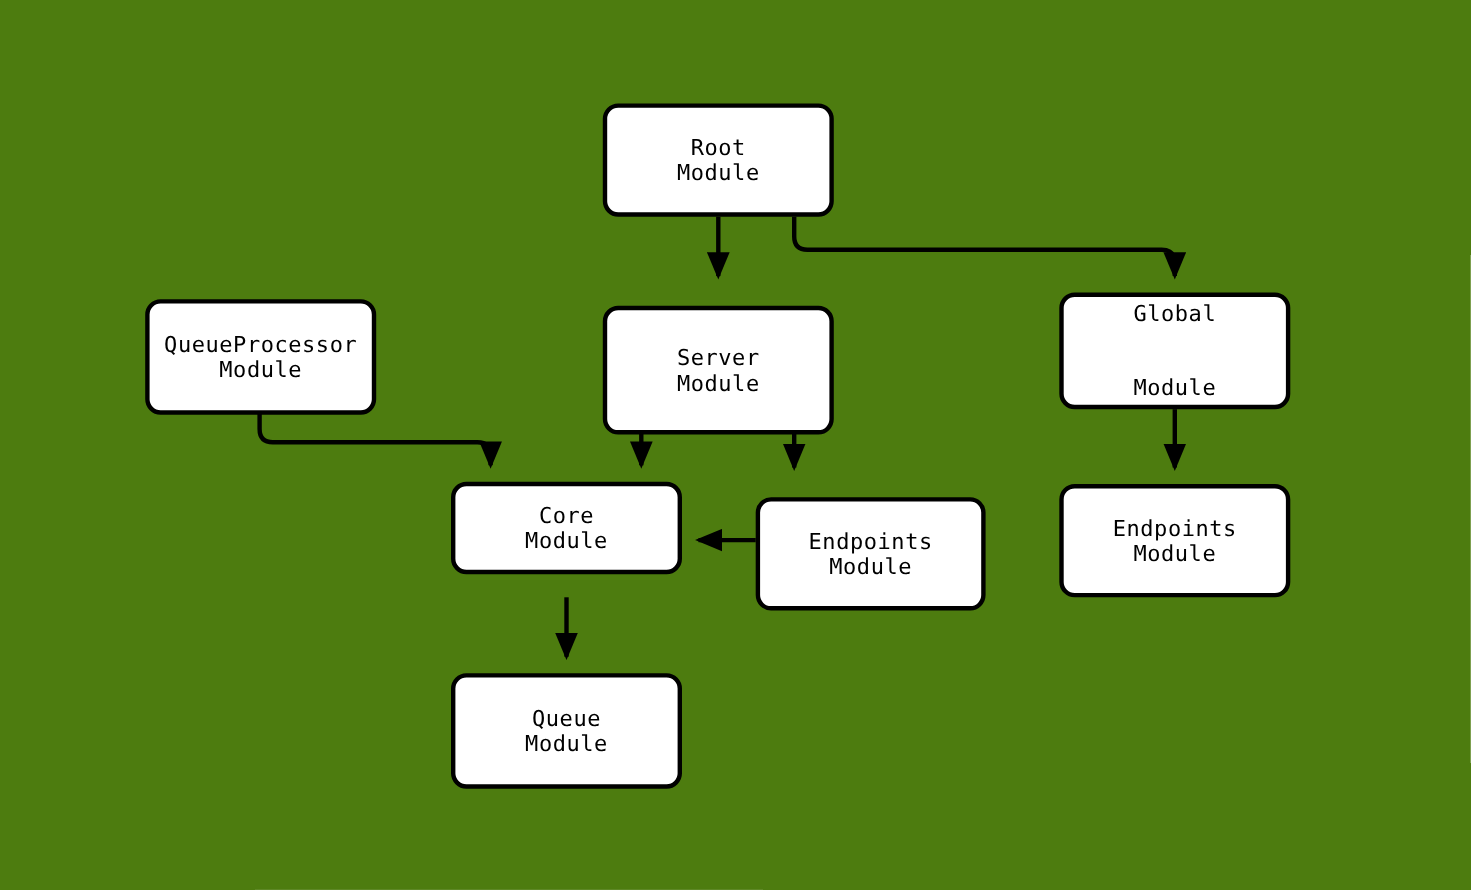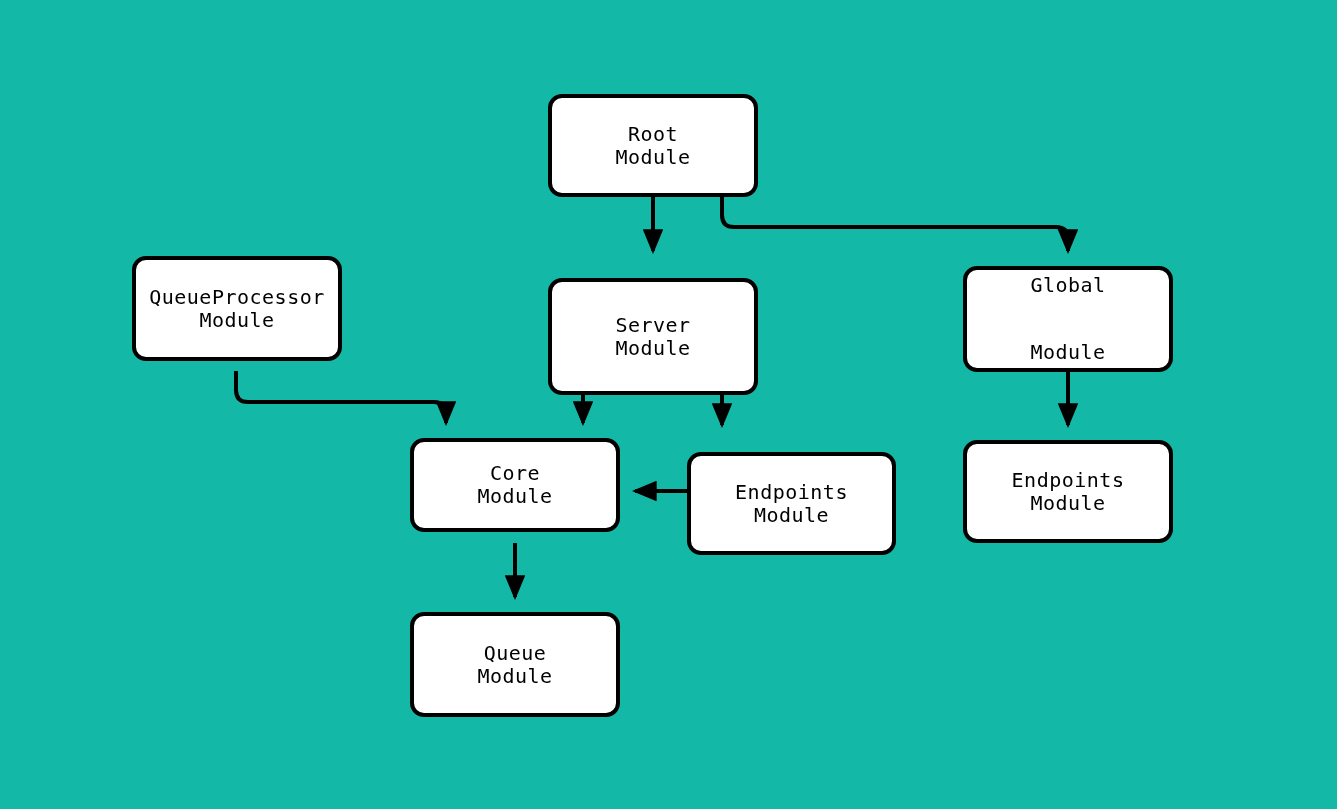--- a/index.html
+++ b/index.html
@@ -47,21 +47,21 @@
     z-index: 2;
   }
   .node .line {
     display: block;
     white-space: pre;
   }
 </style>
 </head>
 <body style="background: rgb(255, 255, 255);">
 
-<div id="diagram-canvas" style="background: #14b8a6;">
+<div id="diagram-canvas" style="background: #4d7c0f;">
 
   <svg id="edge-layer" viewBox="0 0 1337 809" width="1337" height="809" xmlns="http://www.w3.org/2000/svg">
     <defs>
       <marker id="arrowhead" viewBox="0 0 12 10" refX="10.5" refY="5" markerWidth="6.2" markerHeight="5.2" orient="auto-start-reverse" markerUnits="strokeWidth">
         <path d="M 0 0 L 12 5 L 0 10 z" fill="#000000"></path>
       </marker>
     </defs>
 
     <g>
       <path d="M 653 197 L 653 251" fill="none" stroke="#000000" stroke-width="4" marker-end="url(#arrowhead)"></path>
@@ -94,36 +94,36 @@
     <g>
       <path d="M 515 543 L 515 597" fill="none" stroke="#000000" stroke-width="4" marker-end="url(#arrowhead)"></path>
     </g>
   </svg>
 
   <div class="node" id="node-root" style="left: 548px; top: 94px; width: 210px; height: 103px; background: rgb(255, 255, 255); border-color: rgb(0, 0, 0);">
     <span class="line">Root</span>
     <span class="line">Module</span>
   </div>
 
-  <div class="node" id="node-queueprocessor" style="left: 132px; top: 256px; width: 210px; height: 105px; background: rgb(255, 255, 255); border-color: rgb(0, 0, 0);">
+  <div class="node" id="node-queueprocessor" style="left: 132px; top: 272px; width: 210px; height: 105px; background: rgb(255, 255, 255); border-color: rgb(0, 0, 0);">
     <span class="line">QueueProcessor</span>
     <span class="line">Module</span>
   </div>
 
   <div class="node" id="node-server" style="left: 548px; top: 278px; width: 210px; height: 117px; background: rgb(255, 255, 255); border-color: rgb(0, 0, 0); text-align: right;">
     <span class="line">Server</span>
     <span class="line">Module</span>
   </div>
 
   <div class="node" id="node-global" style="left: 963px; top: 266px; width: 210px; height: 106px; background: rgb(255, 255, 255); border-color: rgb(0, 0, 0); gap: 44px;">
     <span class="line">Global</span>
     <span class="line">Module</span>
   </div>
 
-  <div class="node" id="node-core" style="left: 410px; top: 438px; width: 210px; height: 94px; background: rgb(255, 255, 255); border-color: rgb(0, 0, 0);">
+  <div class="node" id="node-core" style="left: 410px; top: 438px; width: 210px; height: 84px; background: rgb(255, 255, 255); border-color: rgb(0, 0, 0);">
     <span class="line">Core</span>
     <span class="line">Module</span>
   </div>
 
   <div class="node" id="node-endpoints" style="left: 687px; top: 452px; width: 209px; height: 103px; background: rgb(255, 255, 255); border-color: rgb(0, 0, 0);">
     <span class="line">Endpoints</span>
     <span class="line">Module</span>
   </div>
 
   <div class="node" id="node-repository" style="left: 963px; top: 440px; width: 210px; height: 103px; background: rgb(255, 255, 255); border-color: rgb(0, 0, 0);">

